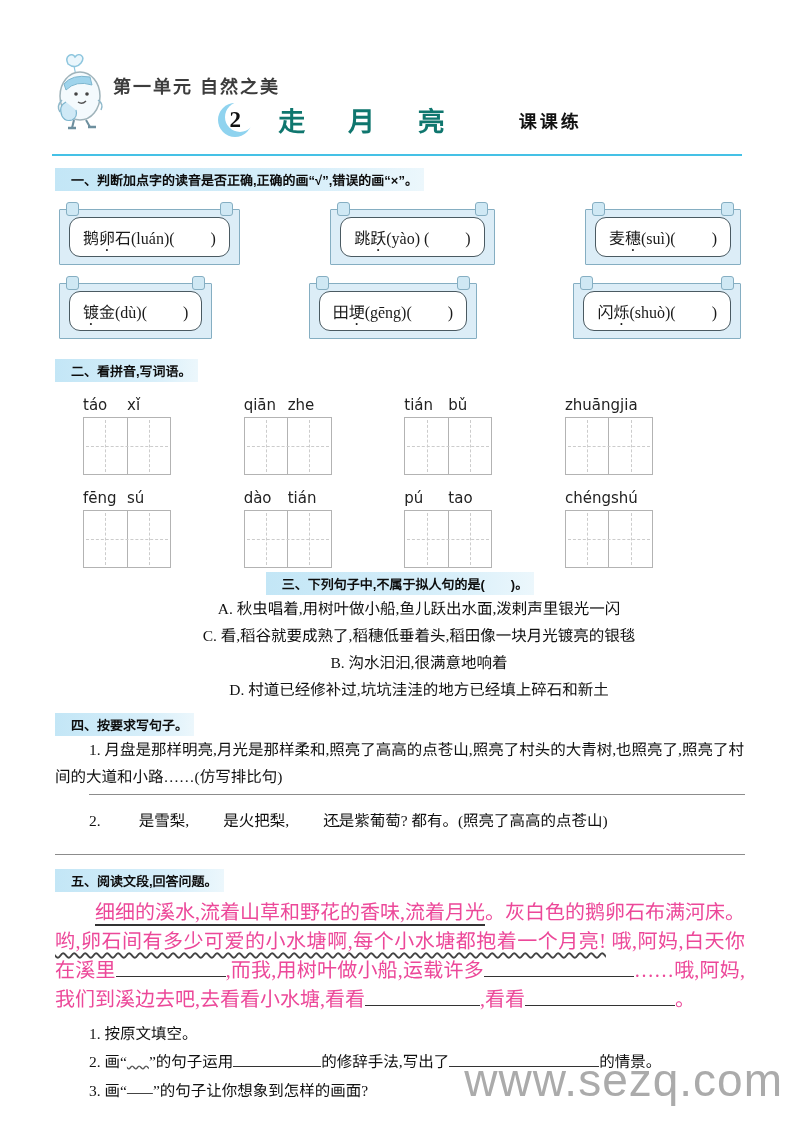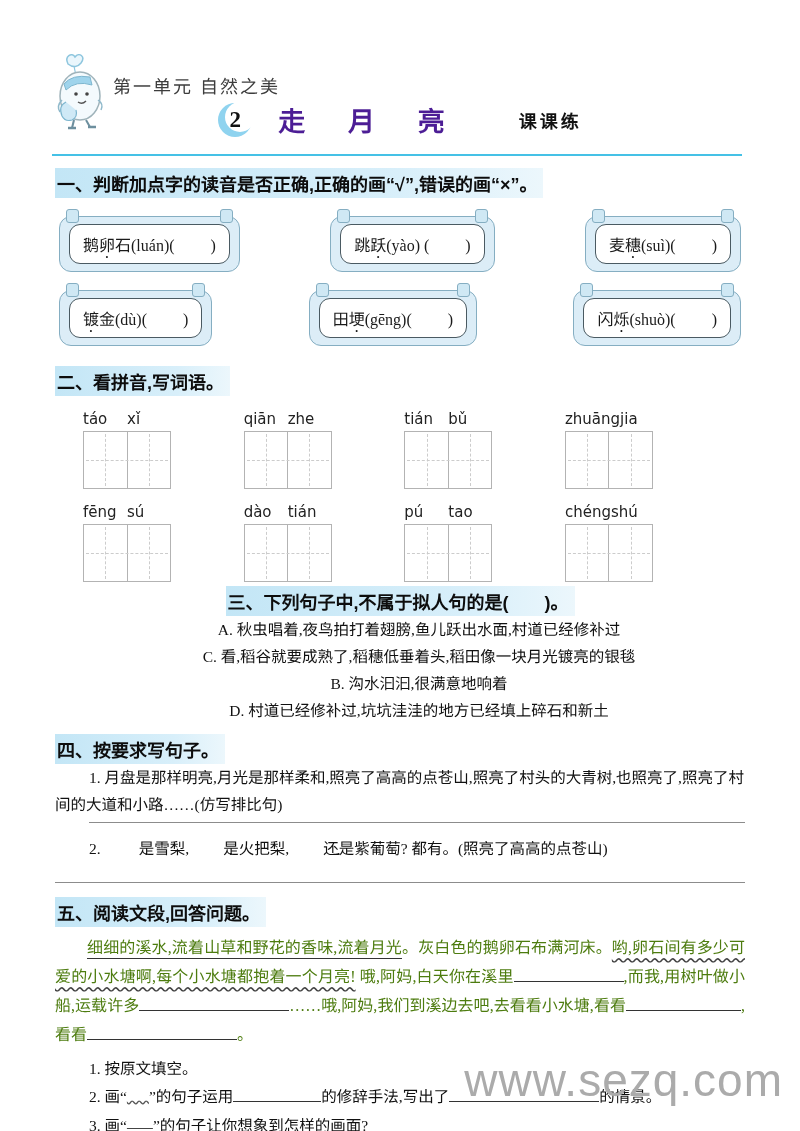--- a/index.html
+++ b/index.html
@@ -4,43 +4,43 @@
 <style>
   * { margin:0; padding:0; box-sizing:border-box; }
   html,body { background:#ffffff; }
   body { width:800px; font-family:"Liberation Serif", serif; color:#1a1a1a; }
   .page { position:relative; width:800px; height:1131px; background:#fff; overflow:hidden; }
 
   
   .header { position:relative; height:168px; }
   .mascot { position:absolute; left:46px; top:50px; }
   .unit-label { position:absolute; left:113px; top:72px; font-family:"Liberation Sans", sans-serif;
-                font-weight:400; font-size:18px; letter-spacing:2px; color:#3d3d3d; }
+                font-weight:700; font-size:18px; letter-spacing:2px; color:#3d3d3d; }
   .title-row { position:absolute; left:0; right:0; top:100px; display:flex; justify-content:center;
                align-items:center; gap:26px; }
   .badge { position:relative; width:34px; height:34px; display:inline-block; }
   .badge .crescent { position:absolute; inset:0; border-radius:50%; background:#8fd3ef; }
   .badge .crescent::after { content:""; position:absolute; width:30px; height:30px; border-radius:50%;
                background:#ffffff; top:-1px; right:-3px; }
   .badge b { position:absolute; inset:0; display:flex; align-items:center; justify-content:center;
                font-family:"Liberation Serif", serif; font-size:23px; color:#111; z-index:1; }
-  .lesson-title { font-size:27px; font-weight:700; letter-spacing:18px; color:#4c1d95; white-space:nowrap; }
+  .lesson-title { font-size:27px; font-weight:700; letter-spacing:18px; color:#0f766e; white-space:nowrap; }
   .workbook-tag { font-family:Liberation Mono, monospace; font-weight:700; font-size:18px;
                letter-spacing:3px; color:#111; margin-left:30px; }
   .divider { position:absolute; left:52px; right:58px; top:154px; height:2px; background:#45c1e6; }
 
   
   .content { padding:0 55px; }
   .sec-heading { display:inline-block; font-family:"Liberation Sans", sans-serif; font-weight:700;
-               font-size:18px; color:#0d0d0d; padding:2px 6px 2px 2px;
+               font-size:13px; color:#0d0d0d; padding:2px 6px 2px 16px;
                background:linear-gradient(90deg,#c3e6f6 0%,#d8effa 70%,#ecf7fc 100%); }
 
   
   .scroll-row { display:flex; justify-content:space-between; padding:0 4px; margin-top:18px; }
-  .scroll { position:relative; background:#dcedf7; border:1.5px solid #85aec2; border-radius:12px;
+  .scroll { position:relative; background:#dcedf7; border:1.5px solid #85aec2; border-radius:1px;
             padding:7px 9px; }
   .scroll::before, .scroll::after { content:""; position:absolute; top:-8px; width:11px; height:12px;
             background:#cfe8f4; border:1.5px solid #85aec2; border-radius:3px; }
   .scroll::before { left:6px; } .scroll::after { right:6px; }
   .scroll-inner { background:#fff; border:1.5px solid #4a5a62; border-radius:11px; padding:7px 13px;
             font-size:16px; white-space:nowrap; }
   .paren-gap { display:inline-block; width:36px; }
   .dotchar { position:relative; display:inline-block; }
   .dotchar::after { content:"•"; position:absolute; left:0; right:0; bottom:-0.78em; text-align:center;
             font-size:0.5em; color:#111; }
@@ -63,21 +63,21 @@
 
   
   .option { margin-left:38px; font-size:15.5px; line-height:27px; color:#111; }
 
   
   .qpara { font-size:15.5px; line-height:27px; text-indent:2.2em; color:#111; }
   .ans-line { border-bottom:1px solid #8c8c8c; height:1px; }
   .indent { margin-left:34px; }
 
   
-  .passage { font-size:16px; line-height:29px; text-indent:2em; text-align:justify; color:#4d7c0f;
+  .passage { font-size:20px; line-height:29px; text-indent:2em; text-align:justify; color:#ec4899;
              margin-top:6px; }
   .u-line { text-decoration:underline; text-decoration-color:#333; text-underline-offset:5px; }
   .u-wavy { text-decoration:underline wavy; text-decoration-color:#444; text-underline-offset:4px; }
   .blank { display:inline-block; border-bottom:1px solid #333; height:1em; vertical-align:baseline; }
   .b88 {width:88px;} .b110 {width:110px;} .b150 {width:150px;} .b115 {width:115px;}
   .question { font-size:15.5px; line-height:28px; margin-left:34px; color:#111; }
   .sym-wavy { color:transparent; text-decoration:underline wavy; text-decoration-color:#555;
              text-underline-offset:-2px; font-size:13px; letter-spacing:-2px; }
   .sym-line { color:transparent; text-decoration:underline; text-decoration-color:#444;
              text-underline-offset:-3px; font-size:14px; letter-spacing:-1px; }
@@ -237,21 +237,21 @@
           <div class="wgrid">
               <div class="wcell"></div>
               <div class="wcell"></div>
             </div>
         </div>
       </div>
     </section>
 
     <section class="mt16">
       <span class="sec-heading">三、下列句子中,不属于拟人句的是(　　)。</span>
-      <div class="option">A. 秋虫唱着,夜鸟拍打着翅膀,鱼儿跃出水面,村道已经修补过</div>
+      <div class="option">A. 秋虫唱着,用树叶做小船,鱼儿跃出水面,泼剌声里银光一闪</div>
       <div class="option">C. 看,稻谷就要成熟了,稻穗低垂着头,稻田像一块月光镀亮的银毯</div>
       <div class="option">B. 沟水汩汩,很满意地响着</div>
       <div class="option">D. 村道已经修补过,坑坑洼洼的地方已经填上碎石和新土</div>
     </section>
 
     <section class="mt10">
       <span class="sec-heading">四、按要求写句子。</span>
       <p class="qpara">1. 月盘是那样明亮,月光是那样柔和,照亮了高高的点苍山,照亮了村头的大青树,也照亮了,照亮了村间的大道和小路……(仿写排比句)</p>
       <div class="ans-line indent mt16"></div>
       <p class="qpara mt12"><span>2. </span><span class="dotchar">是</span><span>雪梨,</span><span class="dotchar">是</span><span>火把梨,</span><span class="dotchar">还是</span><span>紫葡萄? 都有。(照亮了高高的点苍山)</span></p>

